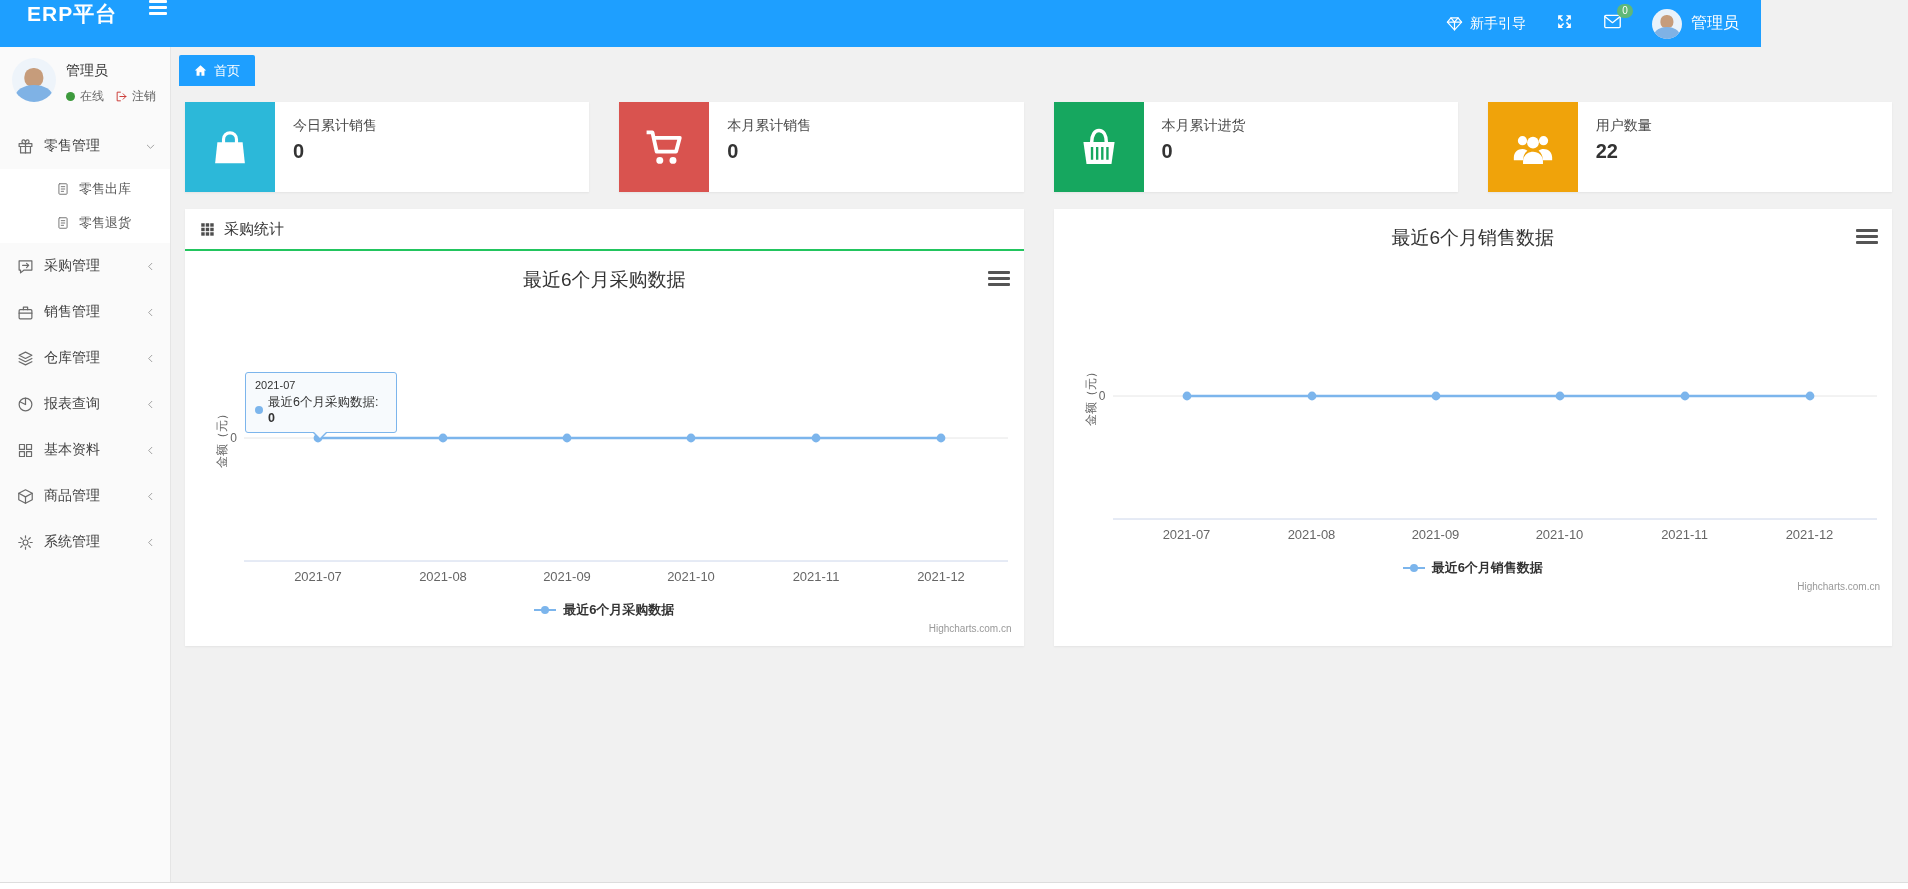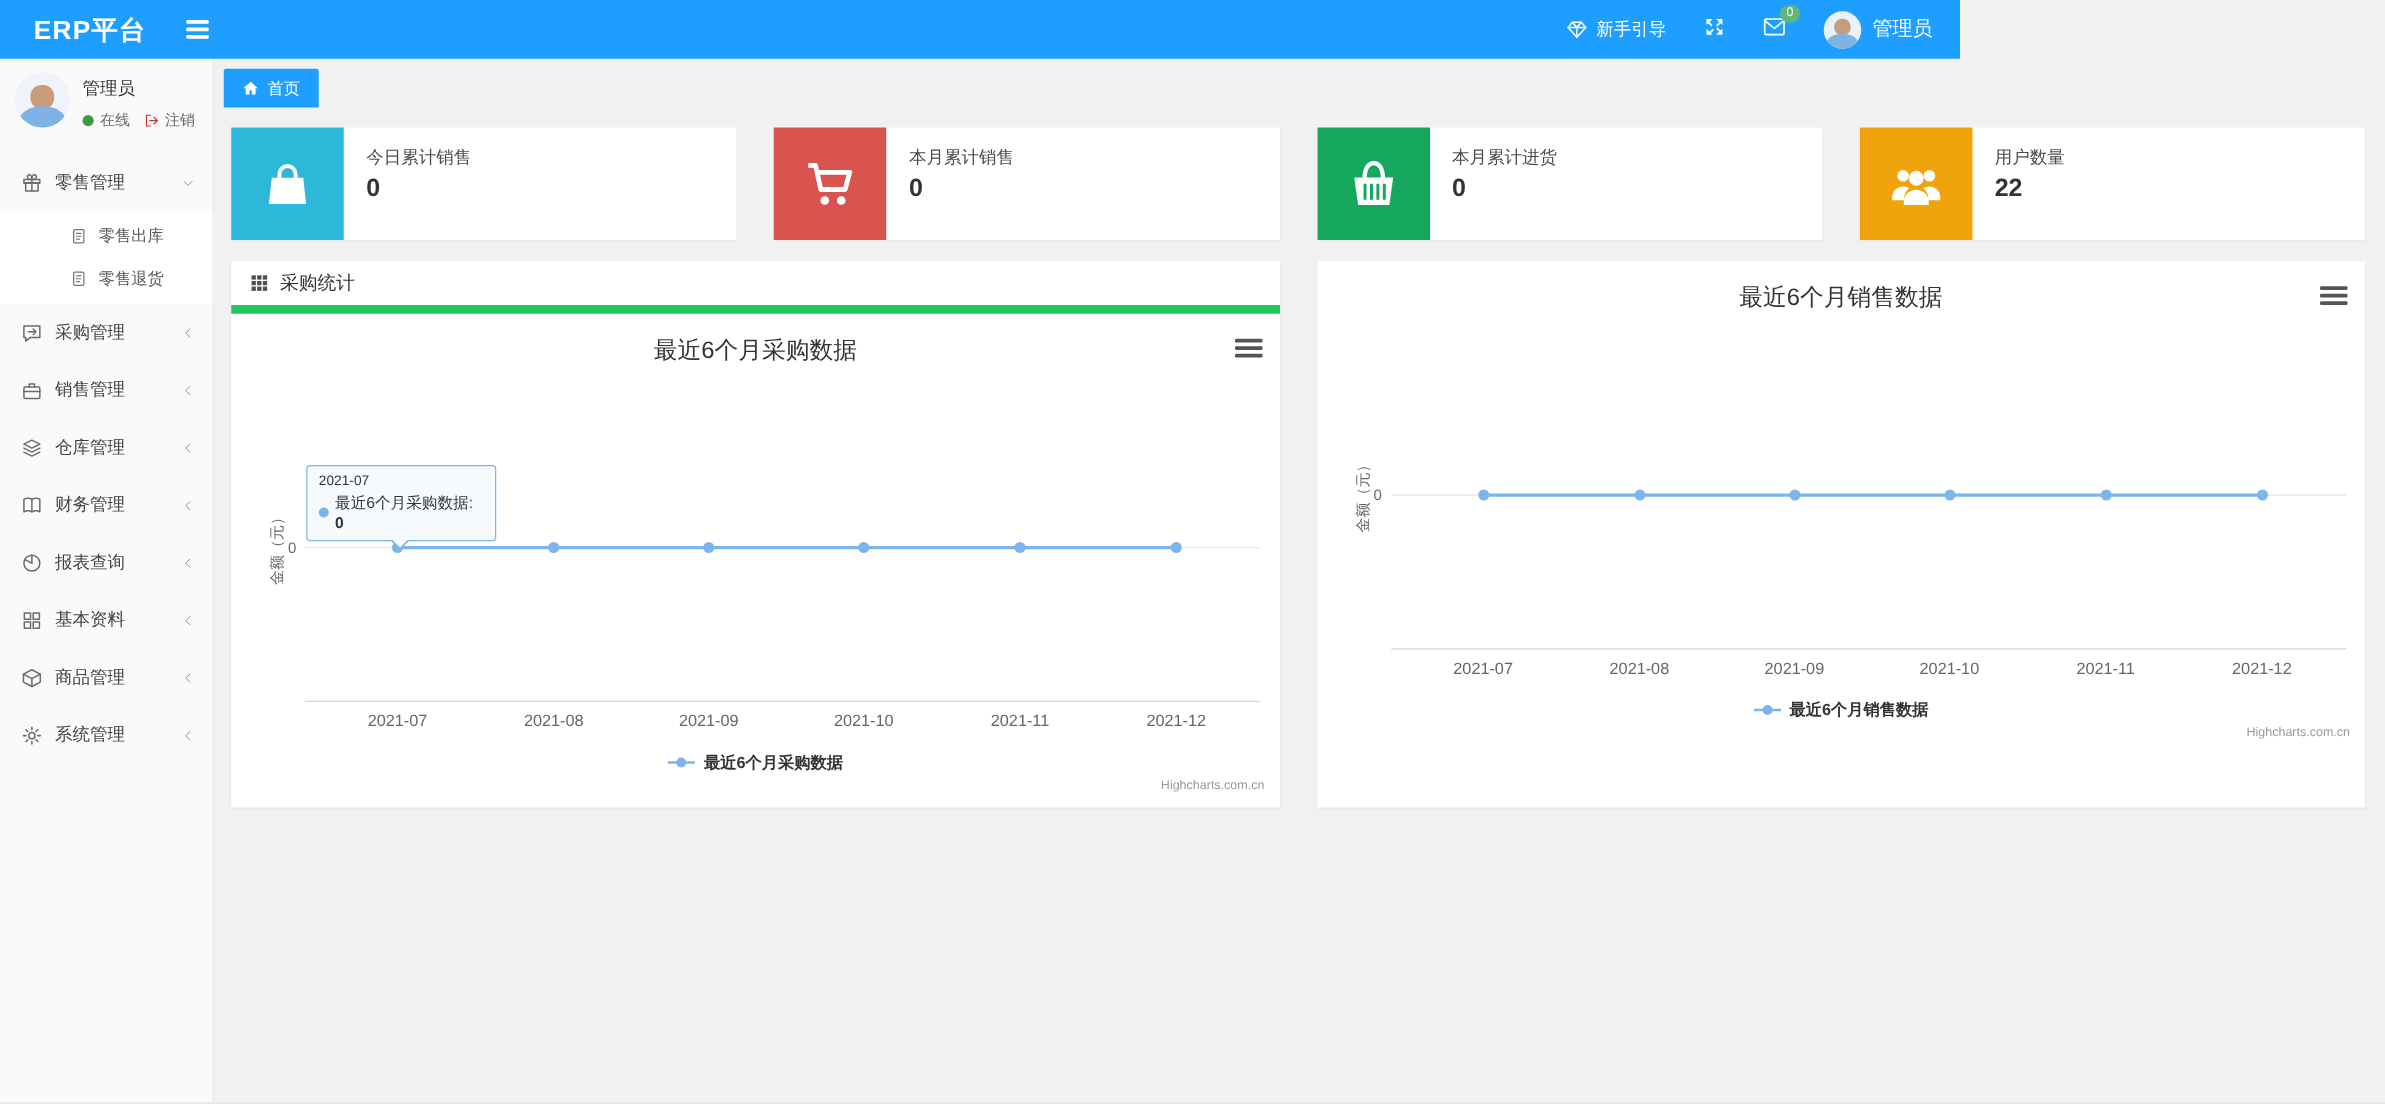--- a/index.html
+++ b/index.html
@@ -1,20 +1,20 @@
 <!DOCTYPE html>
 <html><head>
 <meta charset="utf-8">
 <style>
   * { margin:0; padding:0; box-sizing:border-box; }
   html,body { width:1908px; height:889px; overflow:hidden; }
   body { font-family:"Liberation Sans","DejaVu Sans",sans-serif; background:#f1f1f1; position:relative; }
 
   
-  .navbar { position:absolute; top:0; left:0; width:1568px; height:47px; background:#1E9FFF; display:flex; align-items:center; color:#fff; z-index:30; }
+  .navbar { position:absolute; top:0; left:0; width:1761px; height:47px; background:#1E9FFF; display:flex; color:#fff; z-index:30; }
   .brand { font-size:21px; font-weight:bold; margin-left:27px; letter-spacing:1px; }
   .nav-toggle { margin-left:32px; cursor:pointer; display:flex; flex-direction:column; gap:3px; }
   .nav-toggle i { display:block; width:18px; height:3px; background:#fff; border-radius:1px; }
   .nav-spacer { flex:1; }
   .nav-right { display:flex; align-items:center; gap:30px; margin-right:22px; }
   .nav-item { display:flex; align-items:center; gap:7px; font-size:14px; cursor:pointer; }
   .nav-item svg { display:block; }
   .mail-wrap { position:relative; cursor:pointer; }
   .badge { position:absolute; top:-9px; right:-11px; background:#5FB878; color:#fff; font-size:10px; line-height:14px; min-width:16px; text-align:center; border-radius:8px; padding:0 3px; }
   .nav-avatar { width:30px; height:30px; border-radius:50%; background:#e9f2fb; overflow:hidden; position:relative; }
@@ -55,21 +55,21 @@
   .card-icon.c0 { background:#2cb8d9; }
   .card-icon.c1 { background:#d9534f; }
   .card-icon.c2 { background:#16a75f; }
   .card-icon.c3 { background:#f0a30a; }
   .card-text { padding:15px 18px; }
   .card-label { font-size:14px; color:#4a4a4a; }
   .card-value { font-size:20px; font-weight:bold; color:#333; margin-top:5px; }
 
   .panels-row { display:flex; gap:30px; margin-top:17px; }
   .panel { flex:1; background:#fff; height:437px; box-shadow:0 1px 2px rgba(0,0,0,.06); }
-  .panel-header { height:42px; display:flex; align-items:center; gap:9px; padding:0 15px; border-bottom:7px solid #22c55e; color:#333; font-size:15px;text-align:center; }
+  .panel-header { height:42px; display:flex; align-items:center; gap:9px; padding:0 15px; border-bottom:2px solid #22c55e; color:#333; font-size:15px;text-align:center; }
   .panel-header svg { color:#4d4d4d; }
 
   .chart { position:relative; height:394px; }
   .chart-title { position:absolute; top:16px; left:0; width:100%; text-align:center; font-size:19px; color:#333; }
   .chart-menu { position:absolute; top:20px; right:14px; width:22px; cursor:pointer; display:flex; flex-direction:column; gap:3px; }
   .chart-menu i { display:block; height:3px; background:#555; border-radius:1px; }
   .y-title { position:absolute; left:37px; top:187px; transform:translate(-50%,-50%) rotate(-90deg); white-space:nowrap; font-size:12px; color:#666; }
   .y-tick { position:absolute; left:52px; top:187px; transform:translate(-100%,-50%); font-size:12px; color:#666; }
   .plot-svg { position:absolute; left:0; top:0; }
   .x-label { position:absolute; top:318px; transform:translateX(-50%); font-size:13px; color:#666; white-space:nowrap; }
@@ -214,30 +214,20 @@
           <path d="M15 5l-7 7 7 7"></path>
         </svg>
     </li>
     <li class="menu-item">
       <svg class="stroke mi-icon" viewBox="0 0 24 24">
           <path d="M12 3l9 4.5-9 4.5-9-4.5z"></path>
           <path d="M3 12l9 4.5 9-4.5"></path>
           <path d="M3 16.5L12 21l9-4.5"></path>
         </svg>
       <span class="mi-label">仓库管理</span>
-      <svg class="stroke mi-caret" width="11" height="11" viewBox="0 0 24 24" stroke-width="2.6">
-          <path d="M15 5l-7 7 7 7"></path>
-        </svg>
-    </li>
-    <li class="menu-item">
-      <svg class="stroke mi-icon" viewBox="0 0 24 24">
-          <path d="M3 5c3-1.6 6-1.6 9 0 3-1.6 6-1.6 9 0v14c-3-1.6-6-1.6-9 0-3-1.6-6-1.6-9 0z"></path>
-          <path d="M12 5v14"></path>
-        </svg>
-      <span class="mi-label">财务管理</span>
       <svg class="stroke mi-caret" width="11" height="11" viewBox="0 0 24 24" stroke-width="2.6">
           <path d="M15 5l-7 7 7 7"></path>
         </svg>
     </li>
     <li class="menu-item">
       <svg class="stroke mi-icon" viewBox="0 0 24 24">
           <circle cx="12" cy="12" r="9"></circle>
           <path d="M12 12V3"></path>
           <path d="M12 12L4 8"></path>
         </svg>

